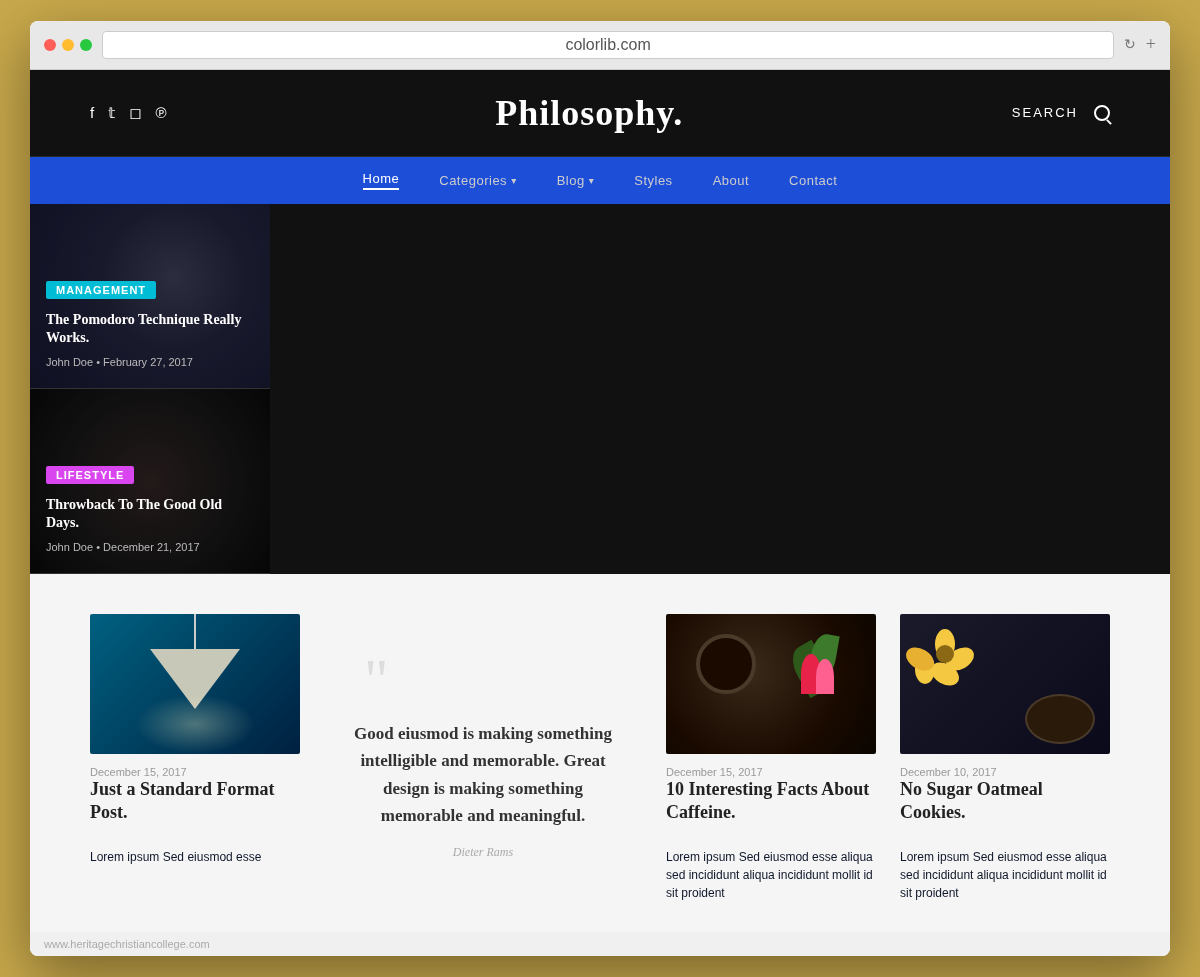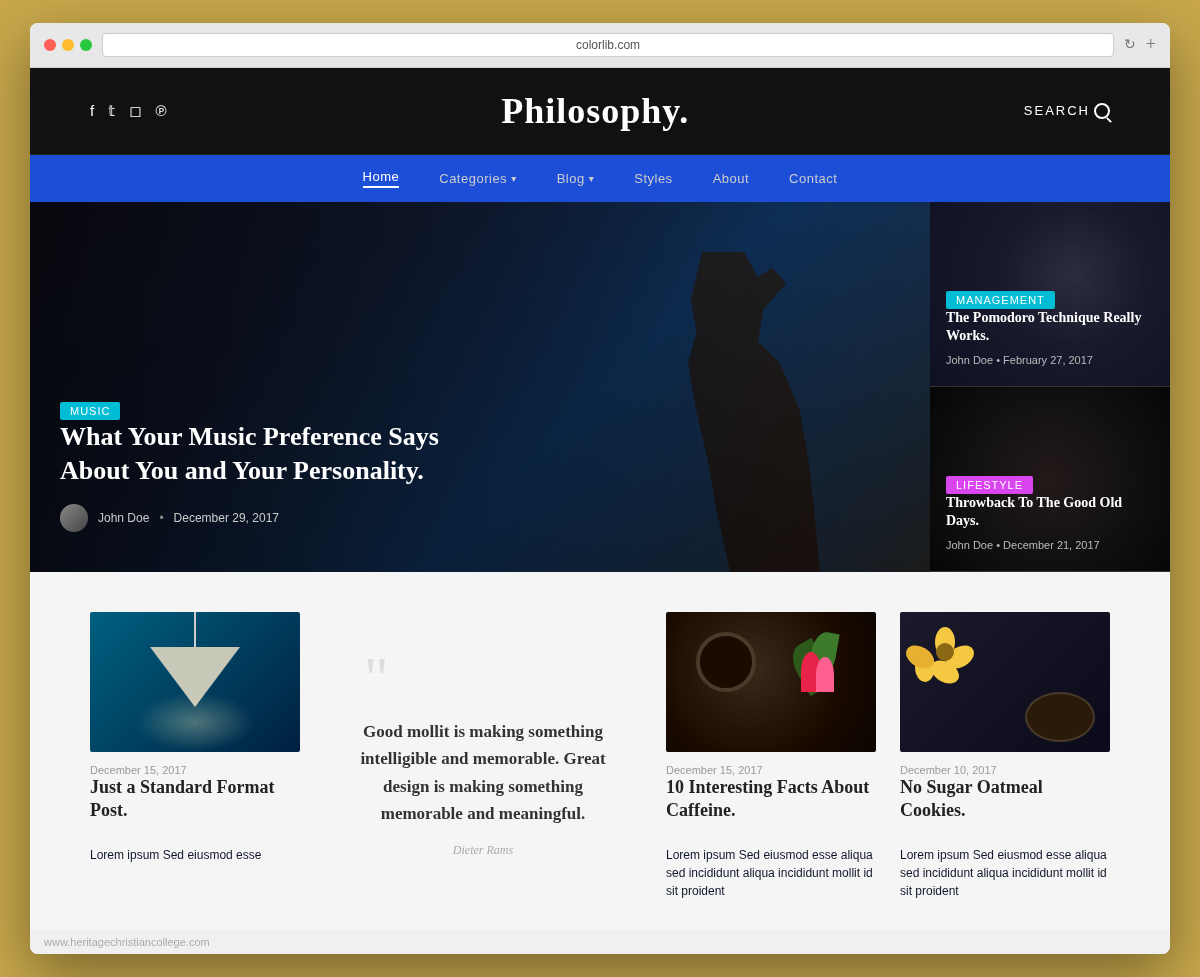--- a/index.html
+++ b/index.html
@@ -33,21 +33,21 @@
       width: 12px; height: 12px; border-radius: 50%;
     }
     .dot-red { background: #ff5f57; }
     .dot-yellow { background: #febc2e; }
     .dot-green { background: #28c840; }
     .browser-bar {
       flex: 1;
       background: #fff;
       border-radius: 4px;
       padding: 4px 12px;
-      font-size: 12px;
+      font-size: 16px;
       color: #555;
       font-family: sans-serif;
       text-align: center;
       border: 1px solid #ccc;
     }
     .browser-reload {
       font-size: 14px; color: #777; cursor: pointer;
     }
     .browser-new-tab {
       font-size: 18px; color: #777; margin-left: auto;
@@ -78,21 +78,21 @@
       letter-spacing: 1px;
       font-style: normal;
     }
     .header-search {
       color: #fff;
       font-size: 13px;
       font-family: sans-serif;
       letter-spacing: 2px;
       display: flex;
       align-items: center;
-      gap: 4px;
+      gap: 16px;
       cursor: pointer;
       text-transform: uppercase;
     }
     .search-icon-circle {
       width: 16px; height: 16px;
       border: 2px solid #fff;
       border-radius: 50%;
       display: inline-block;
       position: relative;
     }
@@ -168,26 +168,27 @@
     .hero-content {
       position: absolute;
       bottom: 40px;
       left: 30px;
       right: 0;
     }
     .tag-badge {
       display: inline-block;
       padding: 3px 10px;
       font-size: 11px;
-      font-weight: 400;
+      font-weight: 700;
       font-family: sans-serif;
       letter-spacing: 1px;
       text-transform: uppercase;
       color: #fff;
       border-radius: 2px;
+      margin-bottom: 12px;
     }
     .tag-music { background: #00bcd4; }
     .tag-management { background: #00bcd4; }
     .tag-lifestyle { background: #d946ef; }
     .hero-title {
       font-size: 26px;
       font-weight: 700;
       color: #fff;
       line-height: 1.3;
       margin-bottom: 16px;
@@ -469,36 +470,20 @@
     </span>
     <span class="nav-item">
       <span>About</span>
     </span>
     <span class="nav-item">
       <span>Contact</span>
     </span>
   </nav>
 
   <div class="hero-section">
-    <div class="hero-main">
-      <div class="hero-main-bg">
-        <div class="guitarist"></div>
-      </div>
-      <div class="hero-overlay"></div>
-      <div class="hero-content">
-        <div class="tag-badge tag-music">MUSIC</div>
-        <h2 class="hero-title">What Your Music Preference Says About You and Your Personality.</h2>
-        <div class="hero-meta">
-          <div class="hero-avatar"></div>
-          <span>John Doe</span>
-          <span class="hero-dot">•</span>
-          <span>December 29, 2017</span>
-        </div>
-      </div>
-    </div>
 
     <div class="hero-sidebar">
       <div class="sidebar-post">
         <div class="sidebar-post-bg sidebar-post-bg-1"></div>
         <div class="sidebar-post-content">
           <div class="tag-badge tag-management">MANAGEMENT</div>
           <div class="sidebar-post-title">The Pomodoro Technique Really Works.</div>
           <div class="sidebar-post-meta">
             <span>John Doe</span>
             <span> • </span>
@@ -530,21 +515,21 @@
           <div class="lamp-shade"></div>
           <div class="lamp-glow"></div>
         </div>
         <div class="card-date">December 15, 2017</div>
         <div class="card-title">Just a Standard Format Post.</div>
         <div class="card-excerpt">Lorem ipsum Sed eiusmod esse</div>
       </div>
 
       <div class="card-quote">
         <div class="quote-marks">"</div>
-        <div class="quote-text">Good mollit is making something intelligible and memorable. Great design is making something memorable and meaningful.</div>
+        <div class="quote-text">Good eiusmod is making something intelligible and memorable. Great design is making something memorable and meaningful.</div>
         <div class="quote-author">Dieter Rams</div>
       </div>
 
       <div class="card-photo-post">
         <div class="card-img-coffee">
           <div class="coffee-cup"></div>
           <div class="tulip-leaves">
             <div class="leaf leaf1"></div>
             <div class="leaf leaf2"></div>
             <div class="leaf leaf3"></div>

